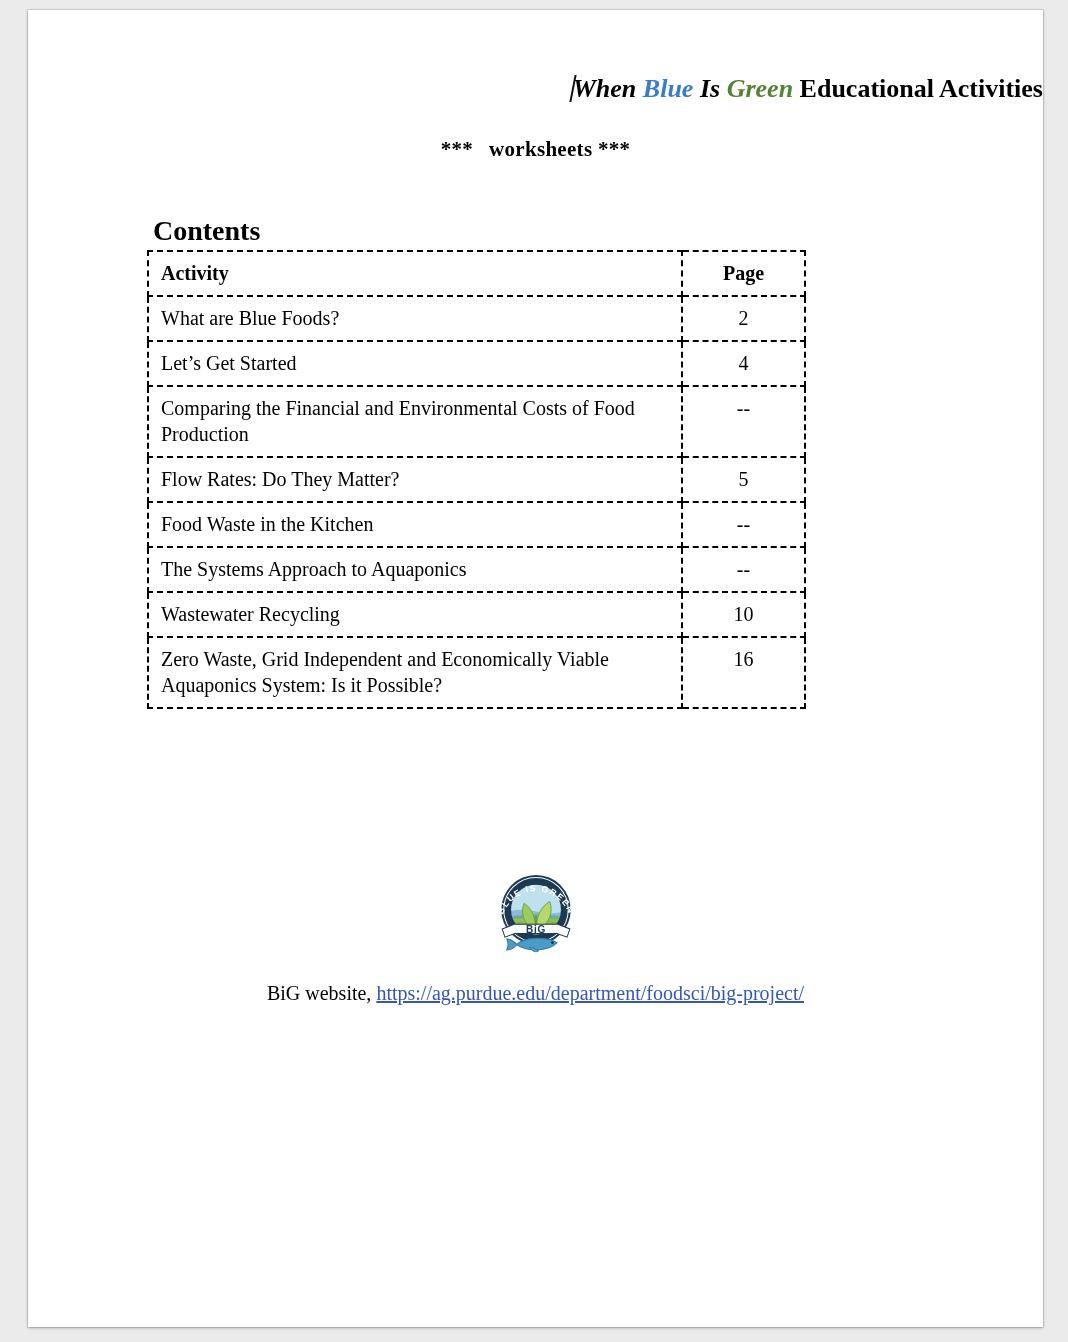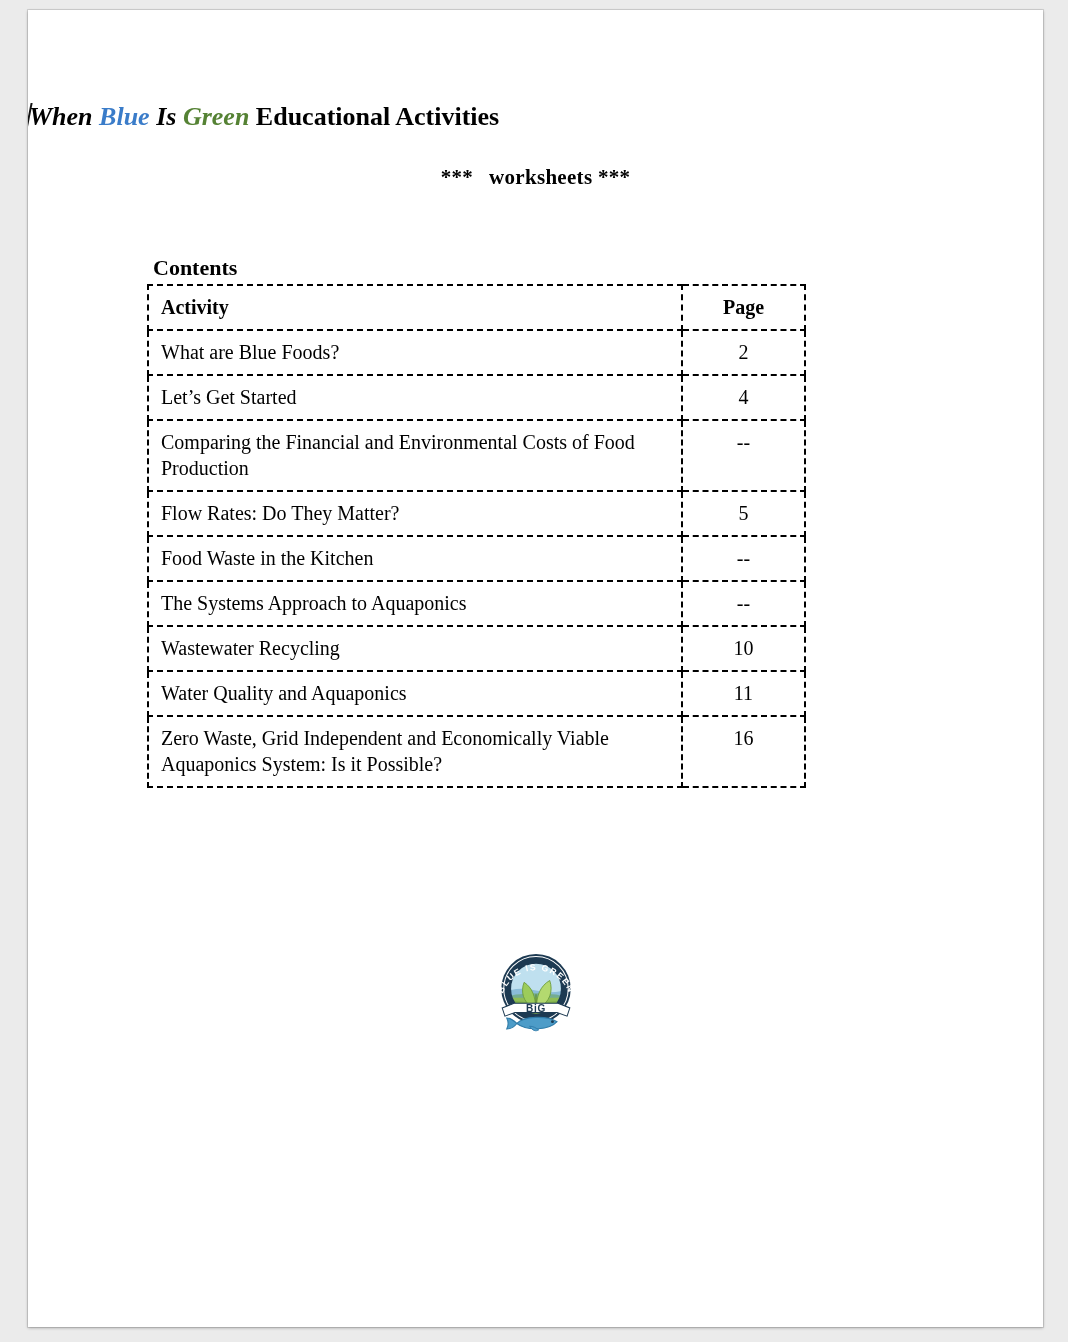--- a/index.html
+++ b/index.html
@@ -20,25 +20,25 @@
     top: 10px;
     width: 1015px;
     height: 1317px;
     background: #ffffff;
     box-shadow: 0 1px 3px rgba(0,0,0,0.28), 0 0 0 1px #d2d2d2;
     overflow: hidden;
   }
 
   
   .title-line {
-    text-align: left;
+    text-align: right;
     font-size: 26px;
     font-weight: bold;
     color: #000000;
-    margin-top: 91px;
+    margin-top: 63px;
     line-height: 1.2;
     white-space: nowrap;
     position: relative;
   }
   .caret {
     display: inline-block;
     width: 2px;
     height: 27px;
     background: #111;
     vertical-align: -5px;
@@ -59,24 +59,24 @@
     letter-spacing: 0.3px;
   }
   .subtitle .gap { display: inline-block; width: 16px; }
 
   
   .contents-wrap {
     margin-top: 53px;
     padding-left: 119px;
   }
   .contents-heading {
-    font-size: 22px;
-    font-weight: bold;
-    color: #000;
-    margin: 12px 0 3px 6px;
+    font-size: 28px;
+    font-weight: bold;
+    color: #000;
+    margin: 0 0 3px 6px;
     display: inline-block;
   }
 
   table.toc {
     border-collapse: collapse;
     width: 605px;
     table-layout: fixed;
   }
   table.toc td, table.toc th {
     border: 2px dashed #000;
@@ -166,24 +166,20 @@
           <td class="col-activity">Food Waste in the Kitchen</td>
           <td class="col-page">--</td>
         </tr>
         <tr>
           <td class="col-activity">The Systems Approach to Aquaponics</td>
           <td class="col-page">--</td>
         </tr>
         <tr>
           <td class="col-activity">Wastewater Recycling</td>
           <td class="col-page">10</td>
-        </tr>
-        <tr>
-          <td class="col-activity">Water Quality and Aquaponics</td>
-          <td class="col-page">11</td>
         </tr>
         <tr>
           <td class="col-activity">Zero Waste, Grid Independent and Economically Viable Aquaponics System: Is it Possible?</td>
           <td class="col-page">16</td>
         </tr>
       </tbody>
     </table>
   </div>
 
   <div class="logo-wrap">
@@ -222,14 +218,18 @@
 
       <g>
         <path d="M 58 176 C 74 160 122 158 146 172 C 130 190 82 194 58 176 Z" fill="#4d9cc8" stroke="#2f7ba8" stroke-width="2.4"></path>
         <path d="M 58 176 C 48 166 42 164 36 164 C 40 172 40 180 36 188 C 44 188 52 184 58 176 Z" fill="#4d9cc8" stroke="#2f7ba8" stroke-width="2.4"></path>
         <path d="M 86 182 C 92 192 100 194 106 190 C 100 186 94 182 86 182 Z" fill="#4d9cc8" stroke="#2f7ba8" stroke-width="2"></path>
         <circle cx="136" cy="172" r="3.2" fill="#1d3a52"></circle>
       </g>
     </svg>
   </div>
 
+  <div class="footer">
+    <span>BiG website,</span>
+    <a href="#">https://ag.purdue.edu/department/foodsci/big-project/</a>
+  </div>
 
 </div>
 
 </body></html>

